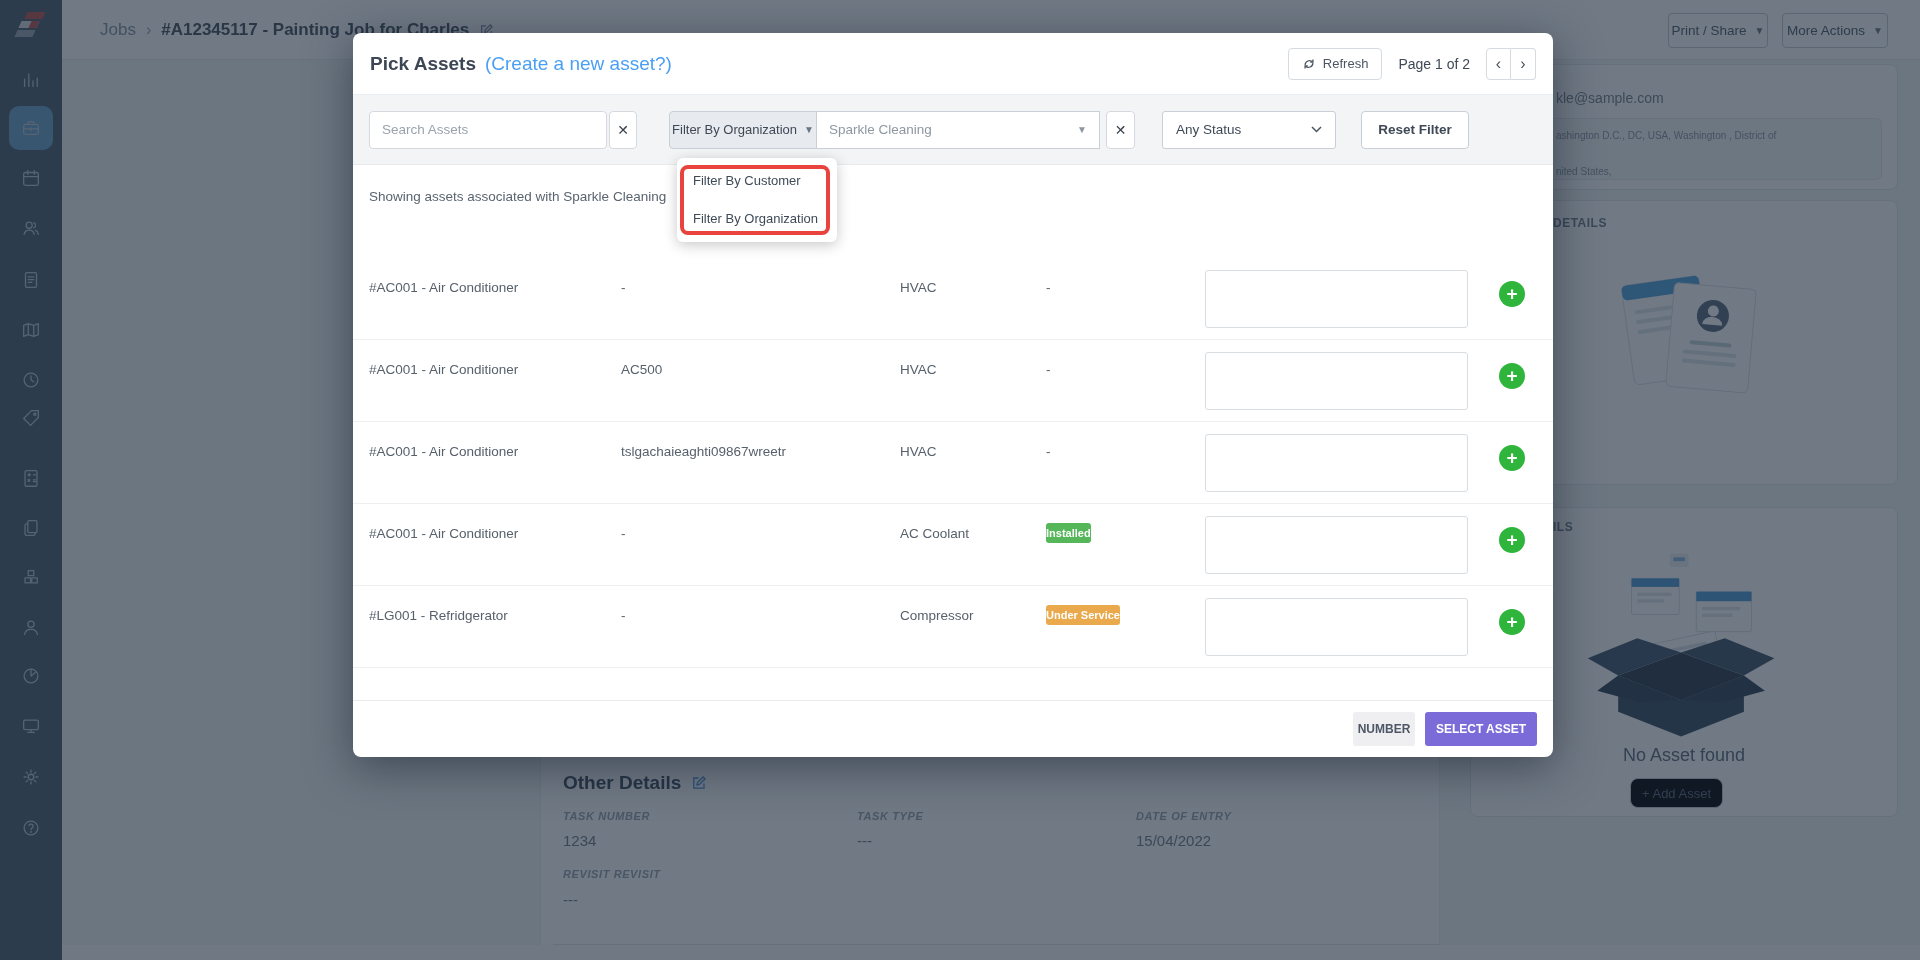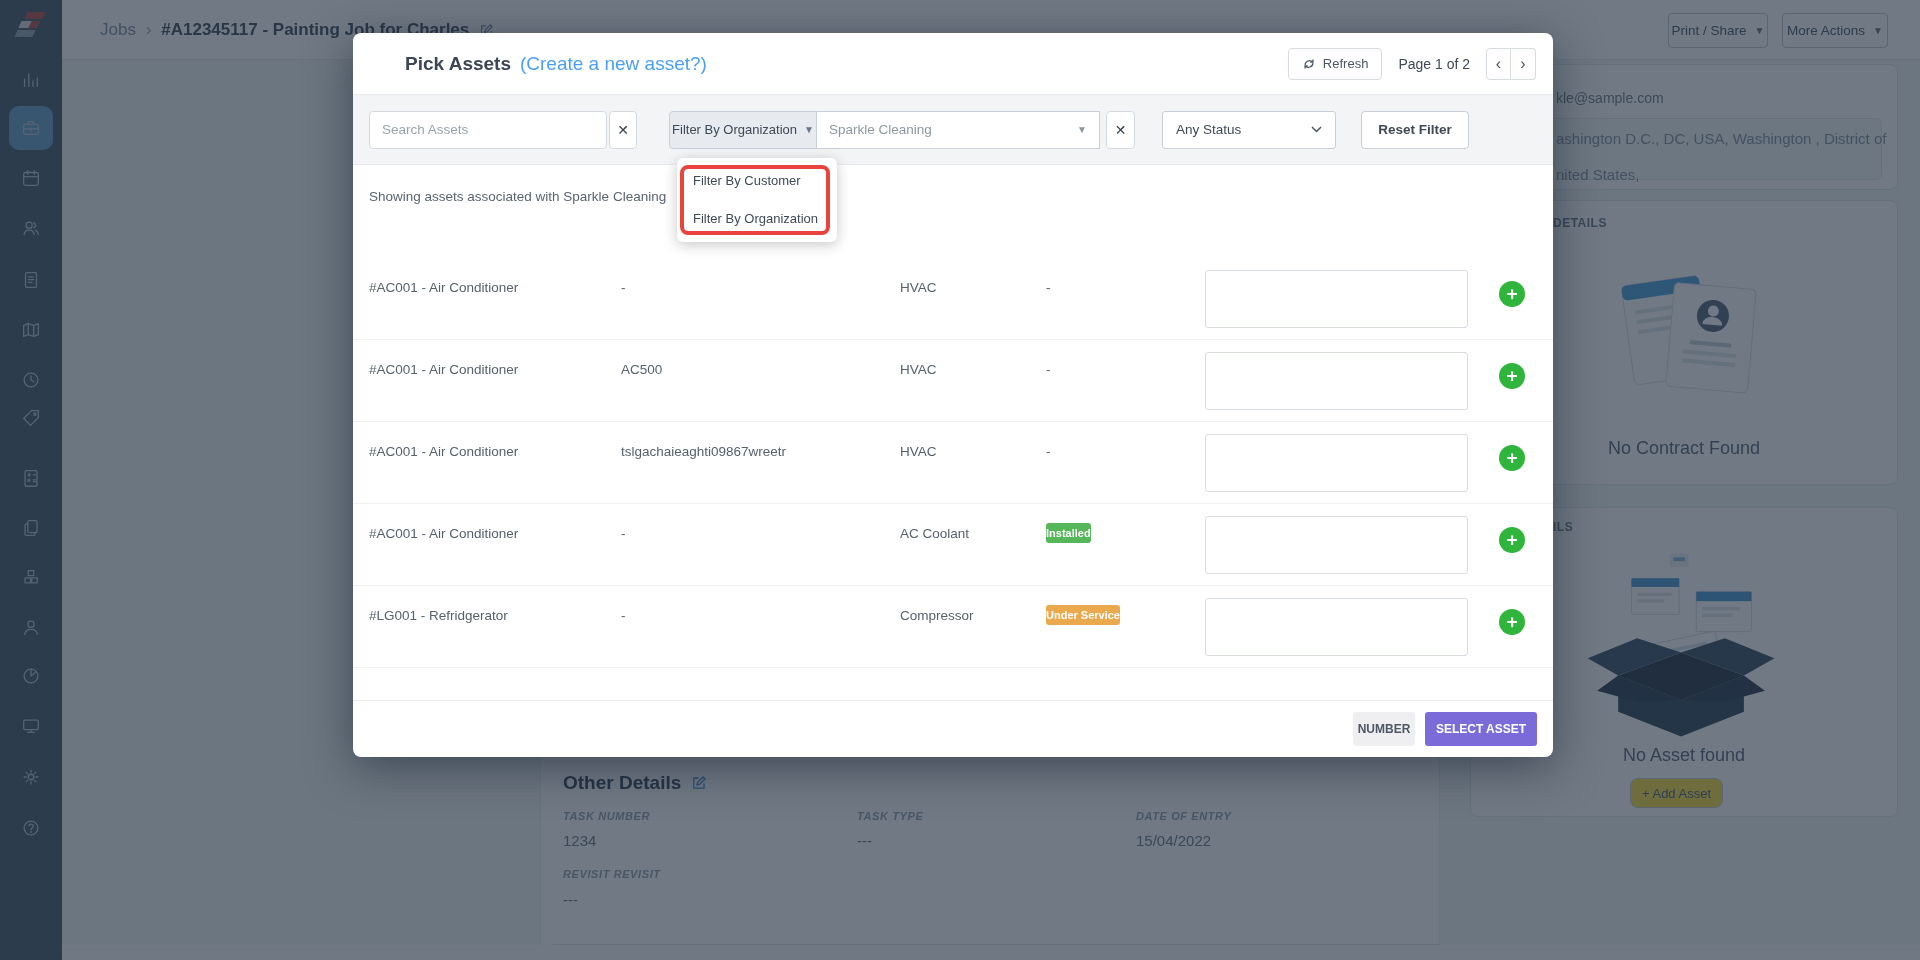--- a/index.html
+++ b/index.html
@@ -14,26 +14,26 @@
   .crumb-sep { font-size:16px; color:#9aa5b2; }
   .crumb-title { font-size:17px; font-weight:bold; color:#45515f; }
   .edit-icon { color:#7c8aa0; display:inline-flex; }
   .tb-btn { position:absolute; top:13px; height:35px; border:1px solid #c6ccd4; border-radius:4px; background:#fff;
             display:flex; align-items:center; justify-content:center; gap:8px; font-size:13.5px; color:#515d6b; }
   .caret { font-size:10px; color:#6b7684; }
 
   .card { position:absolute; background:#fff; border:1px solid #e3e8ed; border-radius:8px; z-index:1; }
   .frag { position:absolute; z-index:1; }
   .dim-email { font-size:14px; color:#76828f; }
-  .dim-addr { font-size:15px; color:#8b96a2; }
+  .dim-addr { font-size:10px; color:#8b96a2; }
   .addr-box { position:absolute; left:1486px; top:118px; width:396px; height:62px; background:#f7f9fa; border:1px solid #e7ebef; border-radius:6px; z-index:1; }
   .card-head { font-size:12px; font-weight:bold; letter-spacing:.5px; color:#717d8b; }
   .empty-text { position:absolute; text-align:center; font-size:18px; color:#5f6c7d; z-index:1; }
   .add-asset-btn { position:absolute; left:1630px; top:778px; width:93px; height:30px; border:1px solid #c6ccd4; border-radius:8px;
-                   background:#fde047; font-size:13px; color:#596577; display:flex; align-items:center; justify-content:center; z-index:1; }
+                   background:#000000; font-size:13px; color:#596577; display:flex; align-items:center; justify-content:center; z-index:1; }
 
   .od-title { position:absolute; left:563px; top:772px; display:flex; align-items:center; gap:10px; z-index:1; }
   .od-title span { font-size:19px; font-weight:bold; color:#3d4a5a; }
   .od-title .edit-icon { color:#4a90d9; }
   .od-label { position:absolute; font-size:11px; font-weight:bold; letter-spacing:.6px; color:#9aa4b1; z-index:1;font-style:italic; }
   .od-value { position:absolute; font-size:15px; color:#707c89; z-index:1; }
   .od-divider { position:absolute; left:553px; top:944px; width:887px; height:1px; background:#e4e8ec; z-index:1; }
   .bottom-strip { position:absolute; left:62px; top:945px; right:0; height:15px; background:#fdfdfd; z-index:1; }
 
   
@@ -45,21 +45,21 @@
   .active-tile { position:absolute; left:9px; top:106px; width:44px; height:44px; background:#6fa3cc; border-radius:10px; }
 
   
   .overlay { position:absolute; inset:0; background:rgba(25,38,56,0.62); z-index:40; }
 
   
   .modal { position:absolute; left:353px; top:33px; width:1200px; height:724px; background:#fff; border-radius:8px;
            box-shadow:0 10px 45px rgba(15,25,40,.5); z-index:50; }
   .m-header { position:absolute; left:0; top:0; width:100%; height:62px; display:flex; align-items:center; padding:0 17px;
               border-bottom:1px solid #eaedf0; }
-  .m-title { font-size:19px; font-weight:bold; color:#3d4654;margin-left:35px; }
+  .m-title { font-size:19px; font-weight:bold; color:#3d4654; }
   .m-link { font-size:19px; color:#4b9ff2; margin-left:9px; }
   .m-head-right { margin-left:auto; display:flex; align-items:center; }
   .refresh-btn { height:32px; padding:0 13px; border:1px solid #d6dbe1; border-radius:4px; background:#fff;
                  display:flex; align-items:center; gap:7px; font-size:13px; color:#4b5563; }
   .page-ind { font-size:14px; color:#3f4854; margin:0 16px; }
   .pager { display:flex; }
   .pager div { width:25px; height:32px; border:1px solid #d6dbe1; background:#fff; display:flex; align-items:center; justify-content:center;
                font-size:16px; color:#4a5560; }
   .pager div:first-child { border-radius:4px 0 0 4px; }
   .pager div:last-child { border-radius:0 4px 4px 0; border-left:none; }
@@ -159,21 +159,20 @@
     <g transform="rotate(5 115 80)">
       <rect x="72" y="28" width="82" height="104" rx="5" fill="#fff" stroke="#dde3e9"></rect>
       <circle cx="113" cy="58" r="16" fill="#5a6b7e"></circle>
       <circle cx="113" cy="53" r="5.5" fill="#fff"></circle>
       <path d="M103 67a10 8 0 0 1 20 0z" fill="#fff"></path>
       <rect x="92" y="84" width="42" height="4" rx="2" fill="#c9d2da"></rect>
       <rect x="86" y="94" width="54" height="4" rx="2" fill="#e0e6eb"></rect>
       <rect x="86" y="103" width="54" height="4" rx="2" fill="#e0e6eb"></rect>
     </g>
   </svg>
-  <div class="empty-text" style="left:1470px; top:438px; width:428px;">No Contract Found</div>
 
   <div class="card" style="left:1470px; top:507px; width:428px; height:310px;"></div>
   <span class="frag card-head" style="left:1553px; top:520px;">ILS</span>
   <svg class="illo" style="left:1582px; top:545px;" width="200" height="200" viewBox="0 0 210 200">
     <rect x="92" y="4" width="20" height="14" rx="2" fill="#eef2f5"></rect>
       <rect x="96" y="8" width="12" height="4" fill="#8bb9de"></rect>
     <g>
       <rect x="52" y="30" width="50" height="38" rx="2" fill="#fff" stroke="#d9dfe6"></rect>
         <rect x="52" y="30" width="50" height="9" fill="#4f9fd7"></rect>
       <rect x="58" y="45" width="36" height="3.5" fill="#e1e6eb"></rect>

